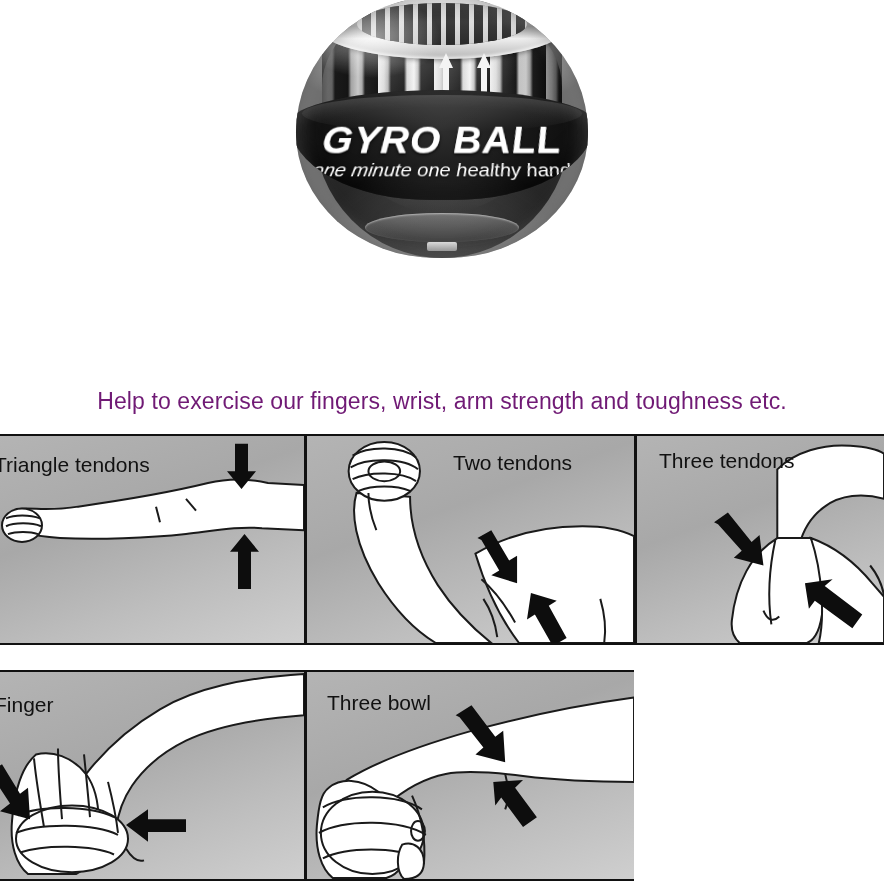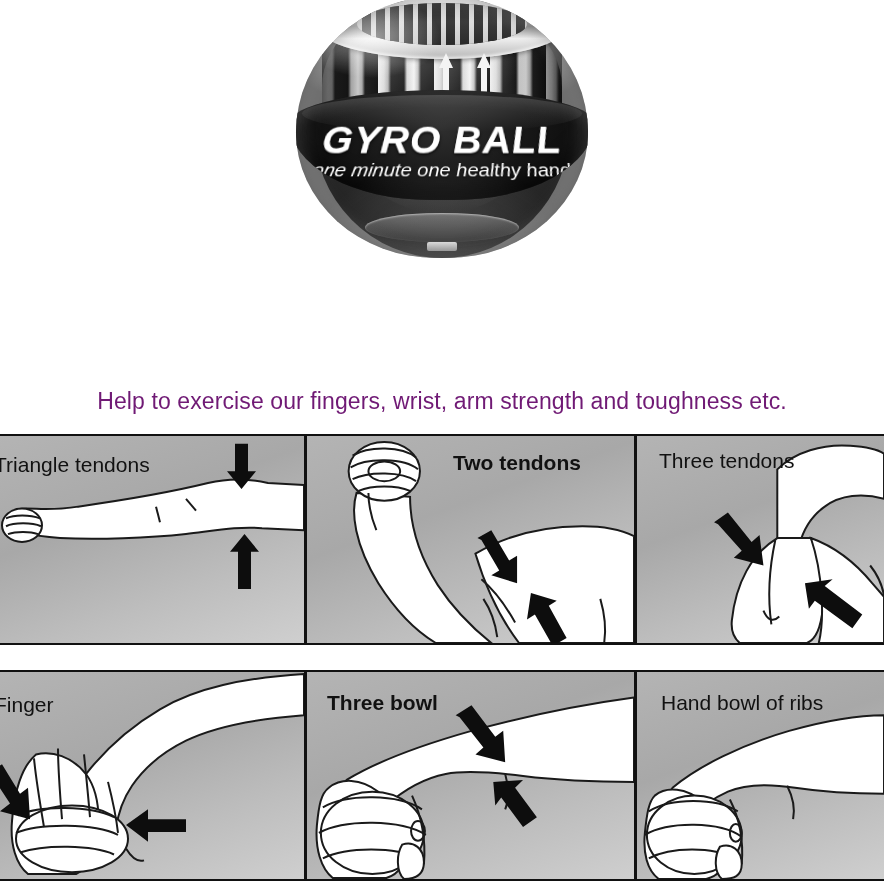--- a/index.html
+++ b/index.html
@@ -149,21 +149,21 @@
   .row-1{top:0;}
   .row-2{top:236px;}
   .cell{
     position:relative;height:211px;overflow:hidden;
     background:linear-gradient(160deg,#b4b4b4 0%,#a8a8a8 38%,#bdbdbd 70%,#cfcfcf 100%);
     border-top:2px solid #111;border-bottom:2px solid #111;
     box-sizing:border-box;
   }
   .cell + .cell{border-left:3px solid #111;}
   .cell-1{width:304px;text-align:center;}
-  .cell-2{width:330px;font-weight:bold;}
+  .cell-2{width:330px;}
   .cell-3{width:250px;}
   .cell-label{
     position:absolute;font-size:21px;color:#111;white-space:nowrap;line-height:1;
   }
   .lbl-1{left:-6px;top:18px;}
   .lbl-2{left:146px;top:16px;}
   .lbl-3{left:22px;top:14px;}
   .lbl-4{left:-6px;top:22px;}
   .lbl-5{left:20px;top:20px;}
   .lbl-6{left:24px;top:20px;}
@@ -327,30 +327,15 @@
         </svg>
         <svg class="limb" viewBox="0 0 330 211" preserveAspectRatio="none">
           <polygon class="arw" points="150,44 166,34 190,66 198,60 200,92 170,84 178,77 154,46"></polygon>
         </svg>
         <svg class="limb" viewBox="0 0 330 211" preserveAspectRatio="none">
           <polygon class="arw" points="188,112 218,110 210,118 232,148 218,158 196,128 190,136"></polygon>
         </svg>
         <div class="cell-label lbl-5">Three bowl</div>
       </div>
 
-      <div class="cell cell-3">
-        <svg class="limb" viewBox="0 0 250 211" preserveAspectRatio="none">
-          <path class="skin" d="M36,118 C62,96 106,74 154,60 C196,48 230,44 250,44 L250,124 C216,124 186,122 160,118 C134,114 110,114 92,122 C76,129 62,140 52,152 L34,152 C28,140 30,126 36,118 Z"></path>
-          <path class="skin" d="M18,126 C30,116 50,118 66,132 C82,146 90,166 90,184 C90,200 82,208 70,211 L22,211 C10,202 6,184 8,164 C10,144 12,132 18,126 Z"></path>
-          <ellipse class="skin" cx="58" cy="166" rx="48" ry="40"></ellipse>
-          <path class="ln" d="M12,142 C34,128 80,128 102,142"></path>
-          <path class="ln" d="M8,166 C32,152 84,152 106,168"></path>
-          <path class="ln" d="M12,190 C34,178 78,178 98,190"></path>
-          <path class="ln" d="M94,130 C104,150 108,172 106,196"></path>
-          <ellipse class="ln" cx="100" cy="164" rx="6" ry="9"></ellipse>
-          <path class="skin" d="M84,178 C96,174 106,182 106,196 C106,208 98,211 86,211 C78,204 78,188 84,178 Z"></path>
-          <path class="ln" d="M152,116 C158,128 160,140 158,150"></path>
-        </svg>
-        <div class="cell-label lbl-6">Hand bowl of ribs</div>
-      </div>
     </div>
   </div>
 </div>
 
 </body></html>

